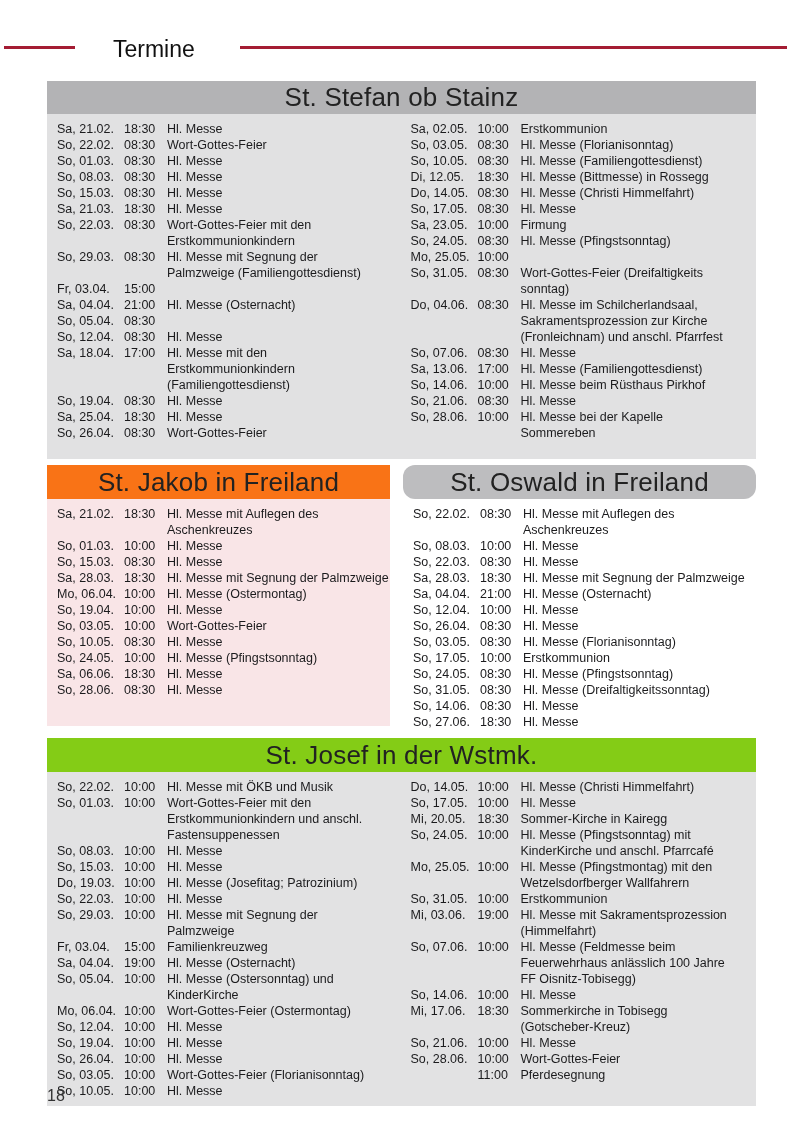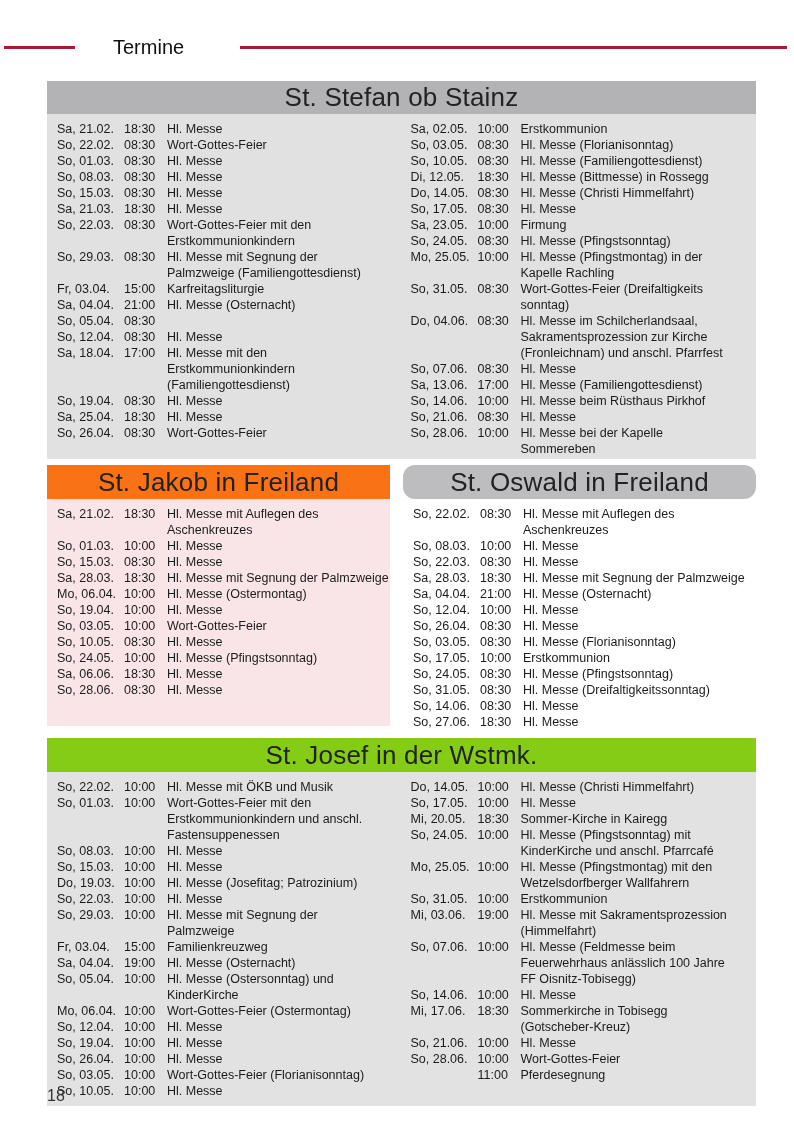--- a/index.html
+++ b/index.html
@@ -3,21 +3,21 @@
 <meta charset="utf-8">
 <style>
   html,body { margin:0; padding:0; background:#fff; }
   .page {
     position:relative; width:794px; height:1123px; background:#ffffff;
     font-family:"Liberation Sans", sans-serif; color:#1d1d1f; overflow:hidden;
   }
   .rule { position:absolute; height:3px; top:46px; }
   .rule-left  { left:4px;  width:71px; }
   .rule-right { left:240px; width:547px; }
-  .termine-title { position:absolute; left:113px; top:36px; font-size:20px; color:#111; }
+  .termine-title { position:absolute; left:113px; top:36px; font-size:23px; color:#111; }
 
   .section { position:absolute; }
   .sec-header {
     height:34px; display:flex; align-items:center; justify-content:center;margin-top:15px;
   }
   .sec-title { font-size:26px; font-weight:500; color:#222; letter-spacing:0.2px; }
   .sec-body {
     display:flex; gap:8px; padding:7px 0 8px 10px; box-sizing:border-box;
   }
   .col { flex:1 1 0; min-width:0; }
@@ -92,21 +92,20 @@
           </div>
           <div class="row">
             <span class="date">So, 29.03.</span>
             <span class="time">08:30</span>
             <span class="desc">Hl. Messe mit Segnung der
 Palmzweige (Familiengottesdienst)</span>
           </div>
           <div class="row">
             <span class="date">Fr, 03.04.</span>
             <span class="time">15:00</span>
-            <span class="desc">Karfreitagsliturgie</span>
           </div>
           <div class="row">
             <span class="date">Sa, 04.04.</span>
             <span class="time">21:00</span>
             <span class="desc">Hl. Messe (Osternacht)</span>
           </div>
           <div class="row">
             <span class="date">So, 05.04.</span>
             <span class="time">08:30</span>
           </div>
@@ -175,22 +174,20 @@
             <span class="desc">Firmung</span>
           </div>
           <div class="row">
             <span class="date">So, 24.05.</span>
             <span class="time">08:30</span>
             <span class="desc">Hl. Messe (Pfingstsonntag)</span>
           </div>
           <div class="row">
             <span class="date">Mo, 25.05.</span>
             <span class="time">10:00</span>
-            <span class="desc">Hl. Messe (Pfingstmontag) in der
-Kapelle Rachling</span>
           </div>
           <div class="row">
             <span class="date">So, 31.05.</span>
             <span class="time">08:30</span>
             <span class="desc">Wort-Gottes-Feier (Dreifaltigkeits
 sonntag)</span>
           </div>
           <div class="row">
             <span class="date">Do, 04.06.</span>
             <span class="time">08:30</span>

